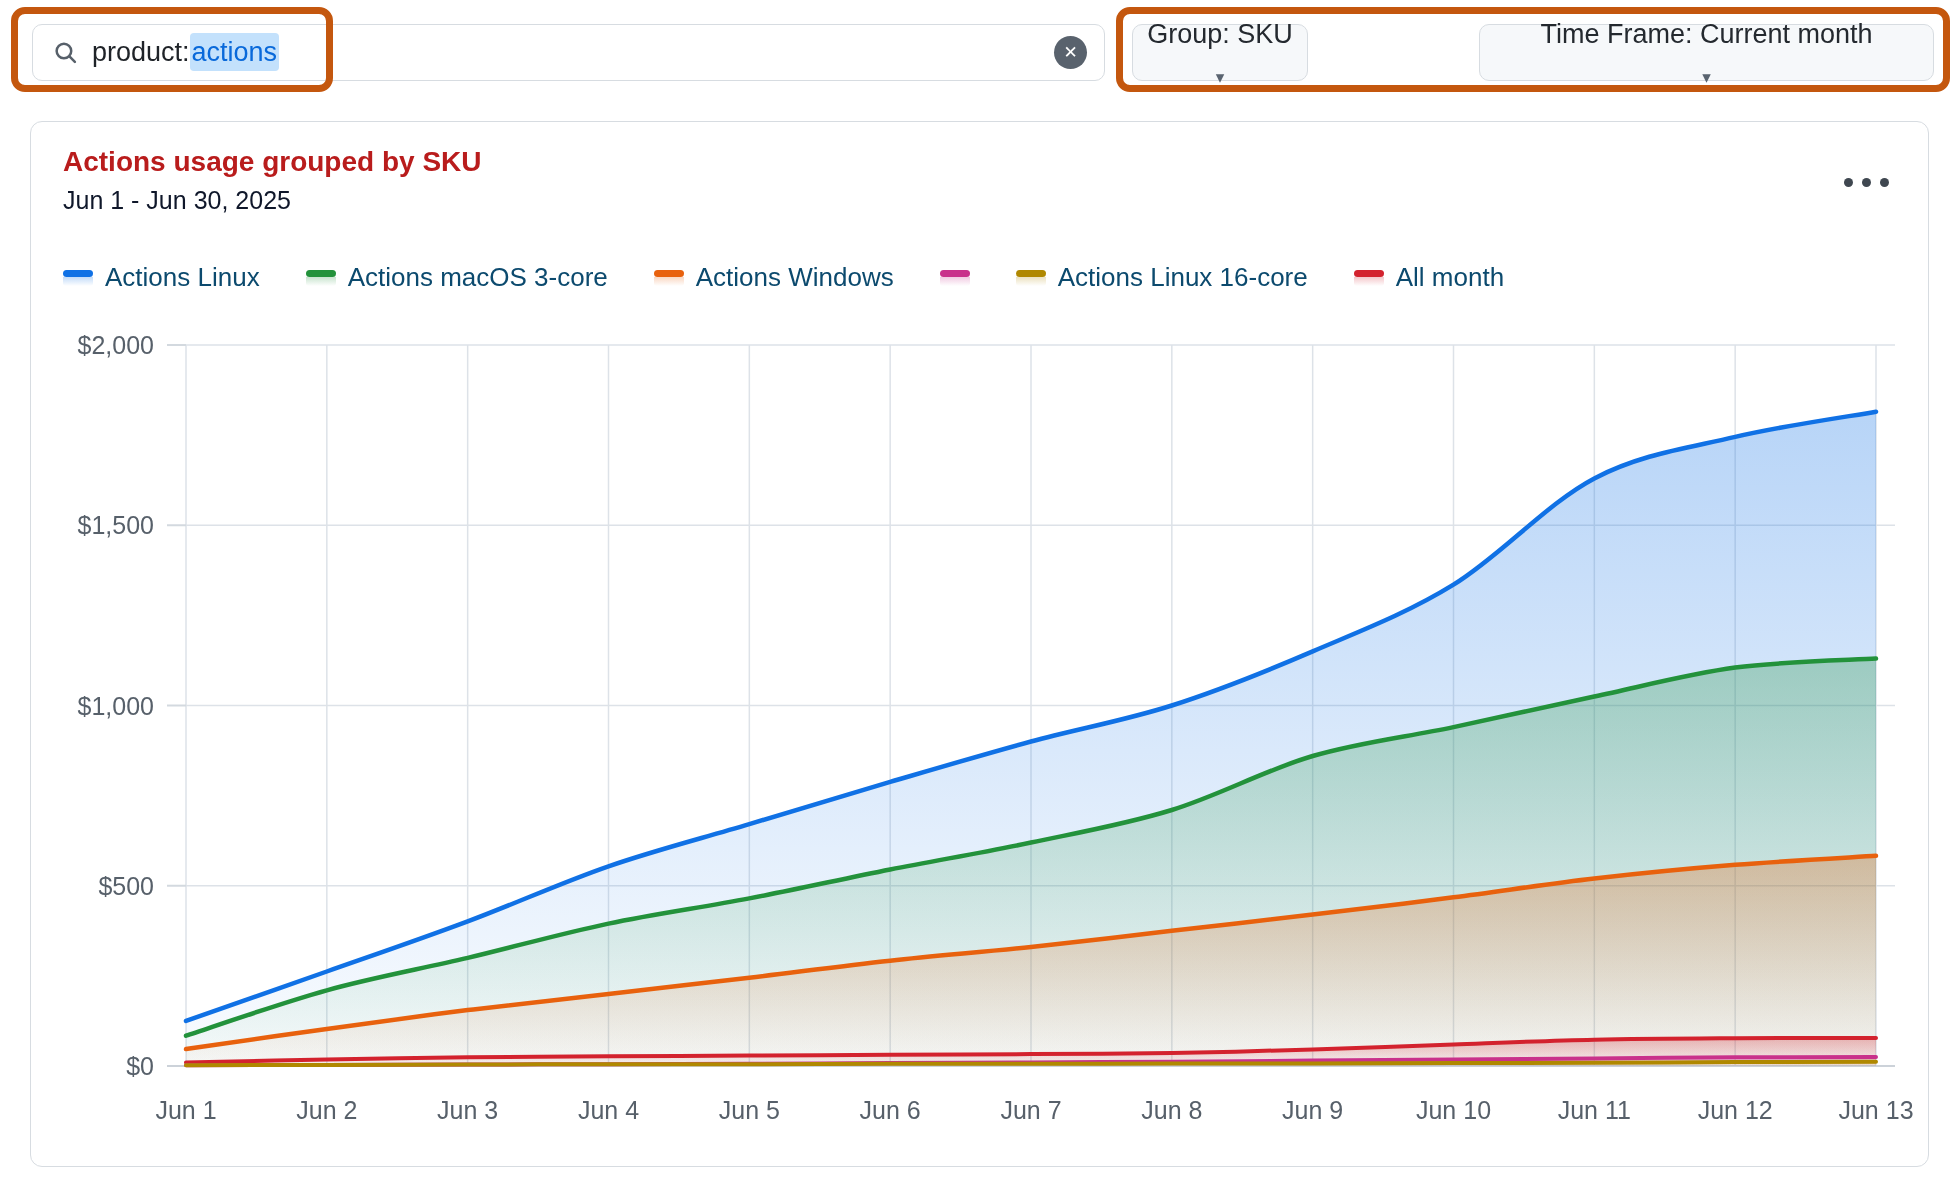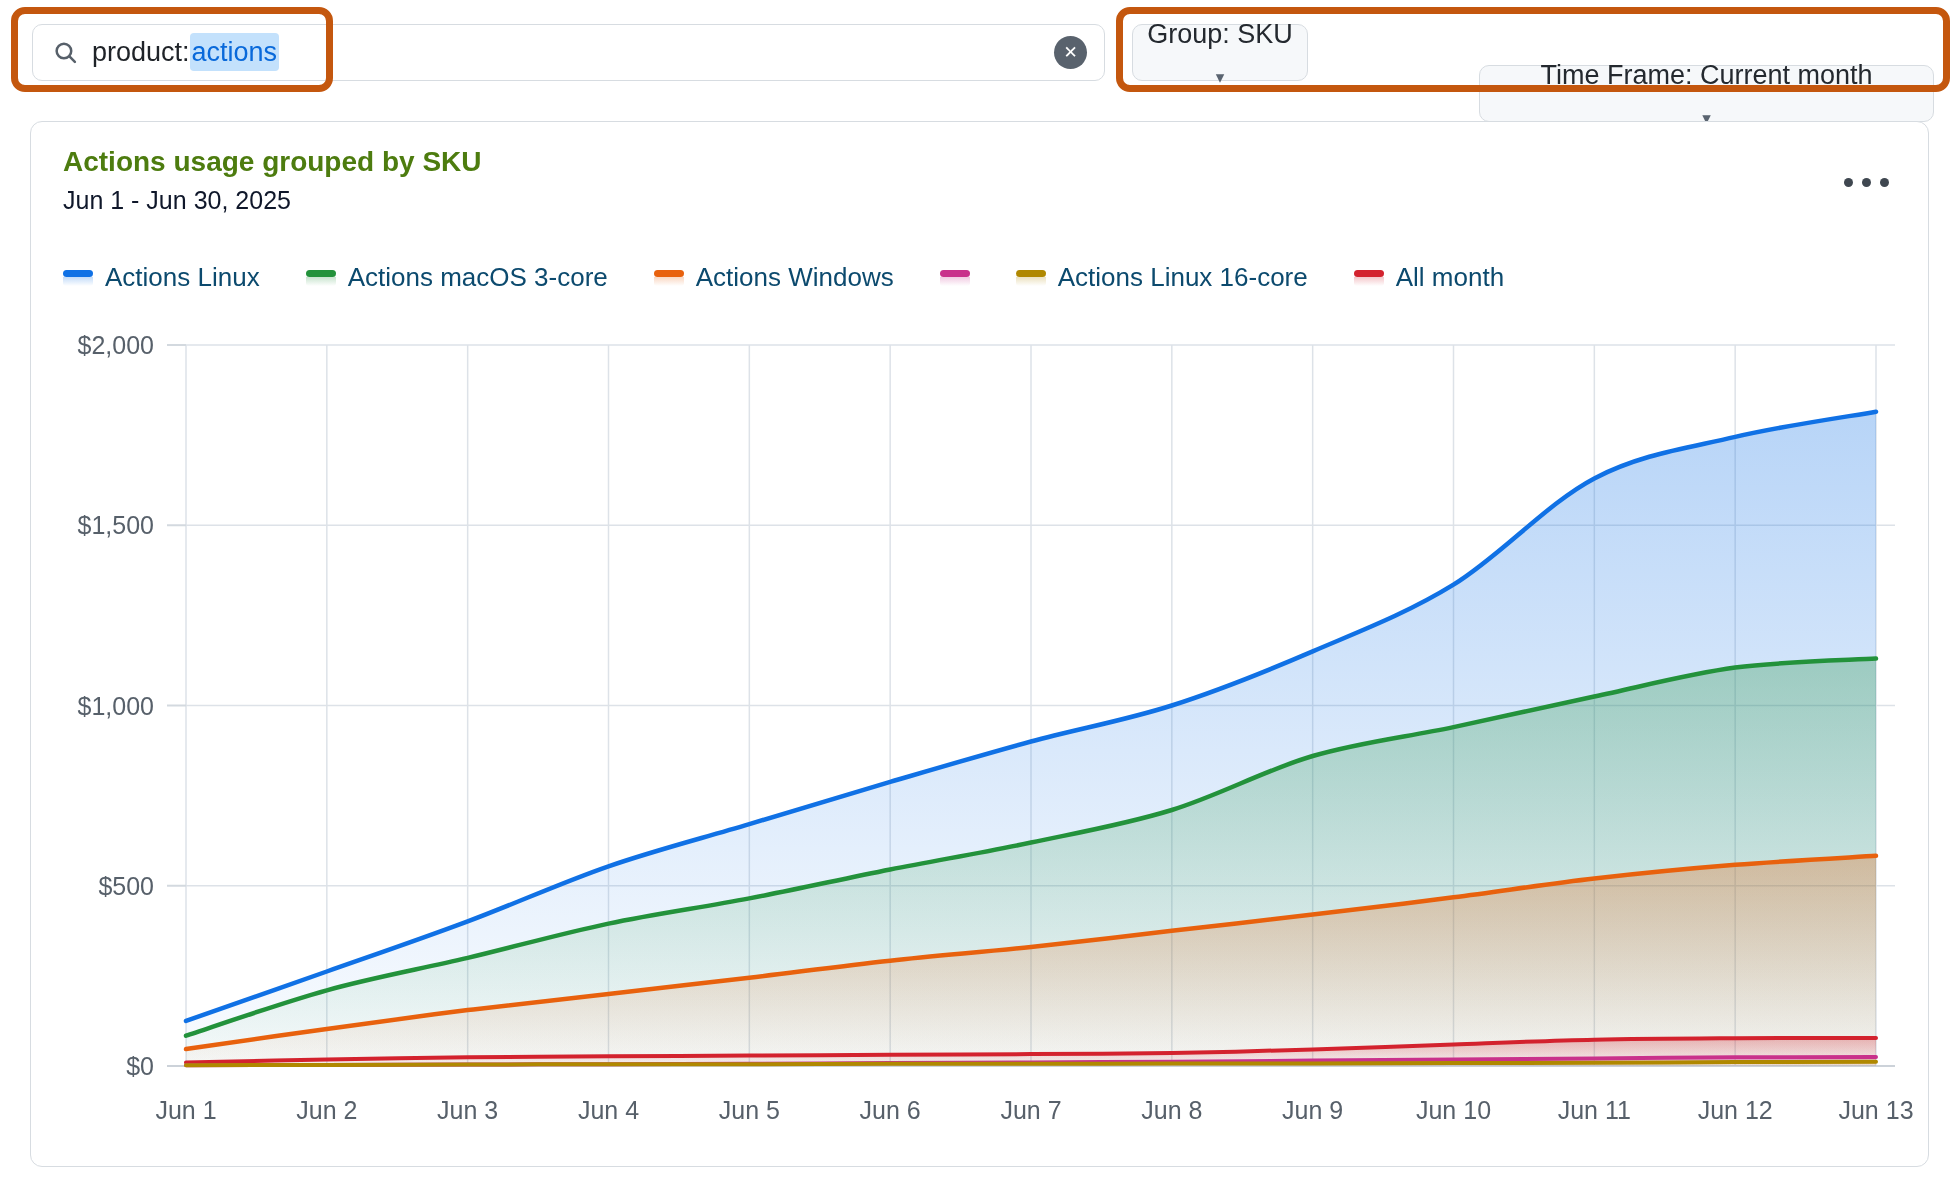--- a/index.html
+++ b/index.html
@@ -24,33 +24,33 @@
     font-size:17px;font-weight:bold;cursor:pointer;user-select:none;
   }
   .tb-btn{
     position:absolute;top:24px;height:57px;box-sizing:border-box;
     background:#f6f8fa;border:1.5px solid #d7dce1;border-radius:10px;
     display:flex;align-items:center;justify-content:center;gap:15px;
     font-size:27px;font-weight:500;color:#24292f;cursor:pointer;flex-direction:column;
   }
   .tb-btn .caret{font-size:17px;color:#5a6470;transform:translateY(2px);}
   .btn-group{left:1132px;width:176px;}
-  .btn-time{left:1479px;width:455px;margin-top:41px;}
+  .btn-time{left:1479px;width:455px;}
   .annotation{
     position:absolute;border:7px solid #c4570e;border-radius:14px;
     pointer-events:none;box-sizing:border-box;
   }
   .ann-search{left:11px;top:7px;width:322px;height:85px;}
   .ann-filters{left:1116px;top:7px;width:834px;height:85px;}
   
   .card{
     position:absolute;left:30px;top:121px;width:1899px;height:1046px;
     background:#fff;border:1.5px solid #d7dce1;border-radius:12px;box-sizing:border-box;
   }
-  .card-title{position:absolute;left:32px;top:24px;font-size:28px;font-weight:700;color:#4d7c0f;}
+  .card-title{position:absolute;left:32px;top:24px;font-size:28px;font-weight:700;color:#b91c1c;}
   .card-subtitle{position:absolute;left:32px;top:64px;font-size:25px;color:#0f172a;}
   .kebab{
     position:absolute;left:1800px;top:44px;width:70px;height:32px;
     display:flex;align-items:center;justify-content:center;gap:9px;cursor:pointer;
   }
   .kebab .dot{width:9px;height:9px;border-radius:50%;background:#3f4750;}
   .legend{
     position:absolute;left:32px;top:140px;display:flex;align-items:center;gap:46px;
   }
   .legend-item{display:flex;align-items:center;gap:12px;cursor:pointer;}

